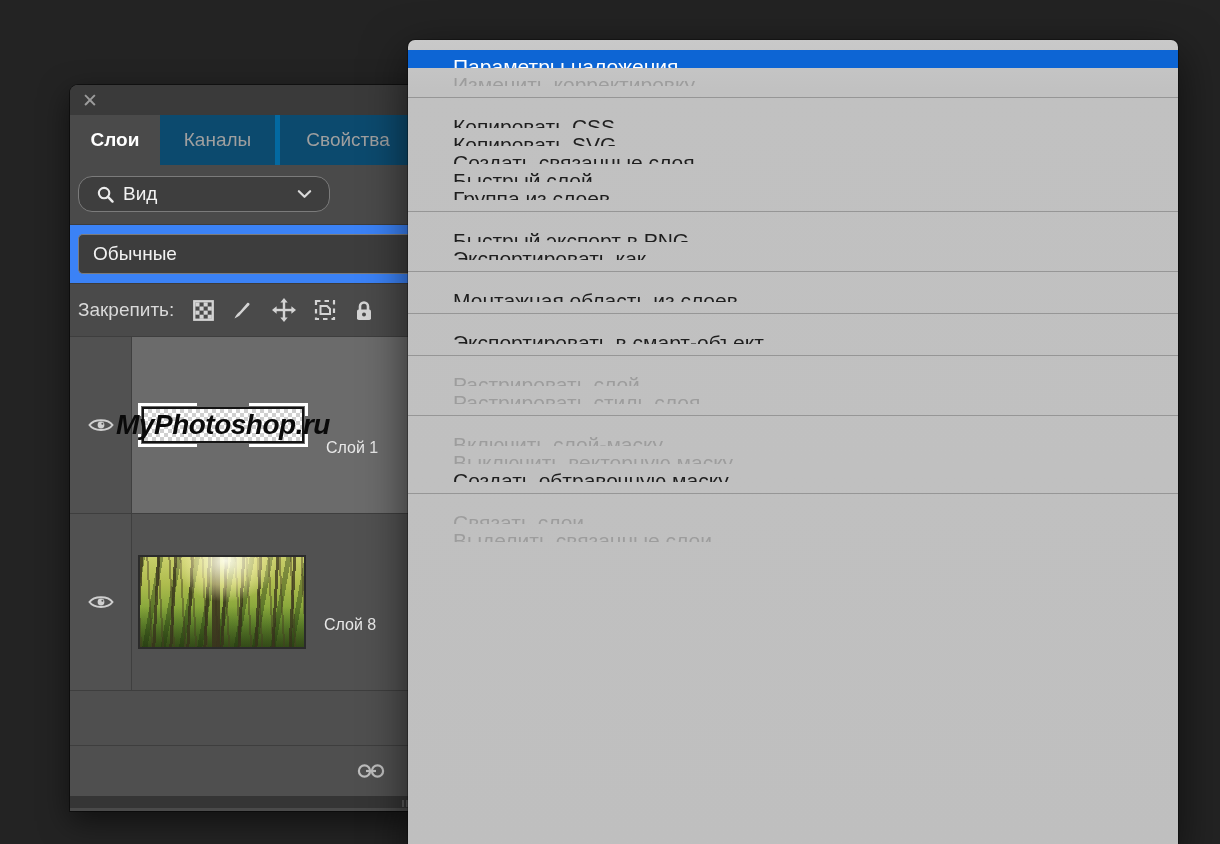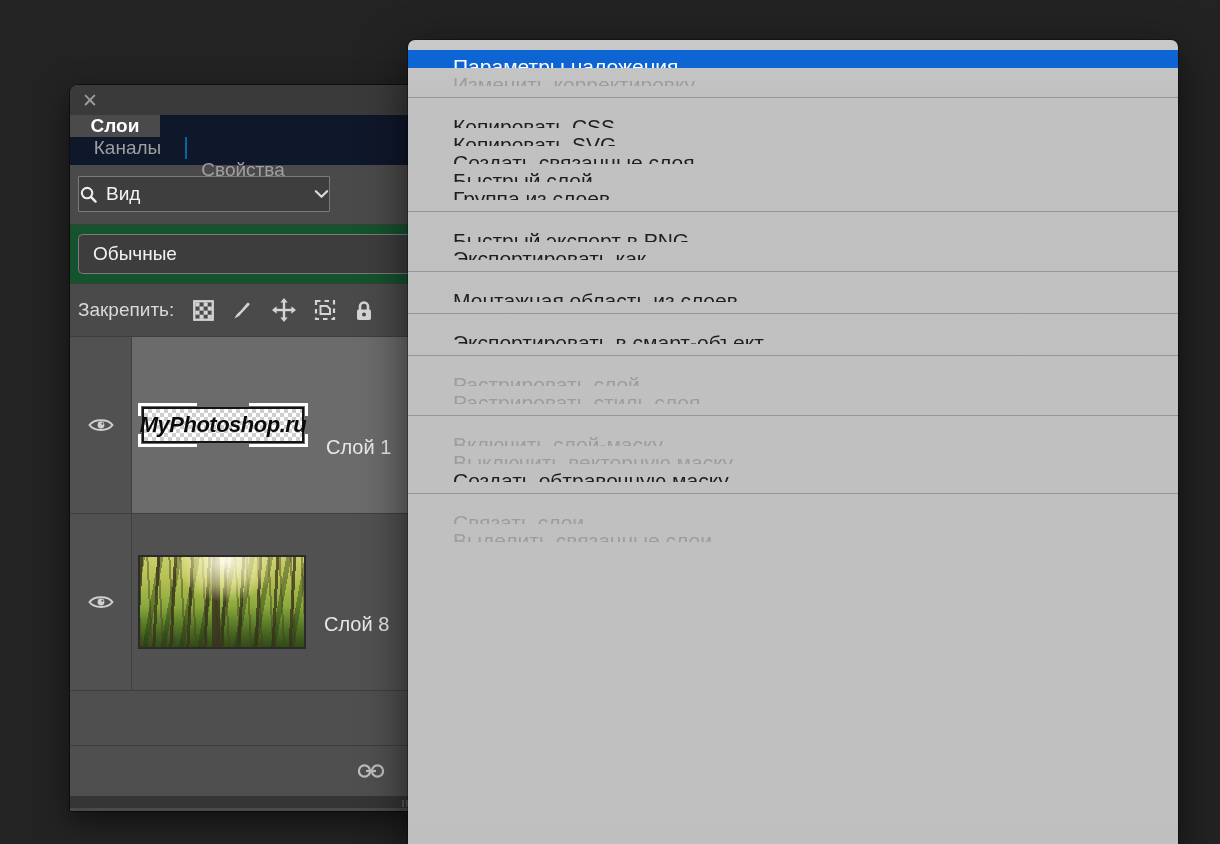--- a/index.html
+++ b/index.html
@@ -11,66 +11,66 @@
   }
   
   .panel{
     position:absolute;left:70px;top:85px;width:346px;height:726px;
     background:#4a4a4a;border-radius:8px 0 0 0;
     box-shadow:0 0 0 1px rgba(0,0,0,.45), 0 10px 30px rgba(0,0,0,.55);
   }
   .panel-header{height:30px;background:#3a3a3a;border-radius:8px 0 0 0;
     display:flex;align-items:center;padding-left:12px;}
   .close-x{color:#9c9c9c;font-size:19px;font-weight:bold;line-height:1;cursor:default;}
-  .tabbar{height:50px;background:#0f172a;display:flex;flex-direction:column;}
+  .tabbar{height:50px;background:#0c4a6e;display:flex;}
   .tab{display:flex;align-items:center;justify-content:center;
     color:#9f9f9f;font-size:19px;}
   .tab.active{background:#4a4a4a;color:#ffffff;font-weight:bold;}
   .tab.t0{width:90px;}
-  .tab.t1{width:115px;border-right:2px solid #0369a1;}
+  .tab.t1{width:115px;border-right:5px solid #0369a1;}
   .tab.t2{flex:1;}
   .p-divider{height:1px;background:#3c3c3c;}
   .filter-row{padding:11px 8px 12px 8px;background:#4a4a4a;}
   .search-select{
     width:252px;height:36px;background:#3e3e3e;border:1px solid #7b7b7b;
-    border-radius:1px;display:flex;align-items:center;padding:0 0;box-sizing:border-box;
+    border-radius:14px;display:flex;align-items:center;padding:0 17px;box-sizing:border-box;
   }
   .search-select .lbl{color:#f2f2f2;font-size:19px;margin-left:8px;flex:1;}
-  .blend-row{padding:9px 0 9px 8px;background:#14532d;}
+  .blend-row{padding:9px 0 9px 8px;background:#3b82f6;}
   .blend-select{
     height:38px;background:#3d3d3d;border:1px solid #7b7b7b;border-left:1px solid #7b7b7b;
     border-radius:5px 0 0 5px;border-right:none;display:flex;align-items:center;padding-left:14px;
   }
   .blend-select .lbl{color:#f2f2f2;font-size:19px;}
   .lock-row{height:52px;display:flex;align-items:center;gap:17px;padding-left:8px;background:#4a4a4a;}
   .lock-row .lbl{color:#d9d9d9;font-size:19px;margin-right:2px;}
   .icon-btn{display:flex;align-items:center;justify-content:center;}
   
   .layer-row{height:176px;display:flex;border-top:1px solid #3e3e3e;}
   .eye-col{width:61px;background:#515151;border-right:1px solid #3f3f3f;
     display:flex;align-items:center;justify-content:center;}
   .row-body{flex:1;display:flex;align-items:center;background:#515151;}
   .layer-row.selected .row-body{background:#6b6b6b;}
-  .layer-label{color:#e8e8e8;font-size:20px;margin-left:18px;white-space:nowrap;margin-top:45px;}
+  .layer-label{color:#e8e8e8;font-size:16px;margin-left:18px;white-space:nowrap;margin-top:45px;}
   
   .bounds{position:relative;width:170px;height:44px;margin-left:6px;flex:none;}
   .bk{position:absolute;width:56px;height:10px;}
   .bk.tl{top:0;left:0;border-top:3px solid #fff;border-left:3px solid #fff;}
   .bk.tr{top:0;right:0;border-top:3px solid #fff;border-right:3px solid #fff;}
   .bk.bl{bottom:0;left:0;border-bottom:3px solid #fff;border-left:3px solid #fff;}
   .bk.br{bottom:0;right:0;border-bottom:3px solid #fff;border-right:3px solid #fff;}
   .text-thumb{
     position:absolute;left:4px;right:4px;top:4px;bottom:4px;
     border:2px solid #141414;display:flex;align-items:center;justify-content:center;
     background-image:
       linear-gradient(45deg,#cfcfcf 25%,transparent 25%,transparent 75%,#cfcfcf 75%),
       linear-gradient(45deg,#cfcfcf 25%,#ffffff 25%,#ffffff 75%,#cfcfcf 75%);
     background-size:8px 8px;background-position:0 0,4px 4px;
   }
-  .text-thumb span{font-style:italic;font-weight:600;font-size:22px;color:#0a0a0a;letter-spacing:-.5px;}
+  .text-thumb span{font-style:italic;font-weight:600;font-size:28px;color:#0a0a0a;letter-spacing:-.5px;}
   
   .forest{
     width:164px;height:90px;margin-left:6px;flex:none;border:2px solid #2b2b2b;
     background:
       radial-gradient(ellipse 70px 55px at 52% 4%, rgba(255,255,238,.95) 0%, rgba(250,243,175,.55) 45%, rgba(250,243,175,0) 75%),
       linear-gradient(90deg, rgba(0,0,0,0) 44%, rgba(58,50,30,.85) 44%, rgba(58,50,30,.85) 49%, rgba(0,0,0,0) 49%),
       repeating-linear-gradient(93deg, rgba(55,48,28,.75) 0px, rgba(55,48,28,.75) 3px, rgba(0,0,0,0) 3px, rgba(0,0,0,0) 17px),
       repeating-linear-gradient(87deg, rgba(70,60,35,.45) 0px, rgba(70,60,35,.45) 2px, rgba(0,0,0,0) 2px, rgba(0,0,0,0) 11px),
       repeating-linear-gradient(100deg, rgba(30,50,15,.4) 0px, rgba(30,50,15,.4) 5px, rgba(0,0,0,0) 5px, rgba(0,0,0,0) 18px),
       linear-gradient(180deg, rgba(0,0,0,0) 55%, rgba(24,38,12,.5) 100%),

